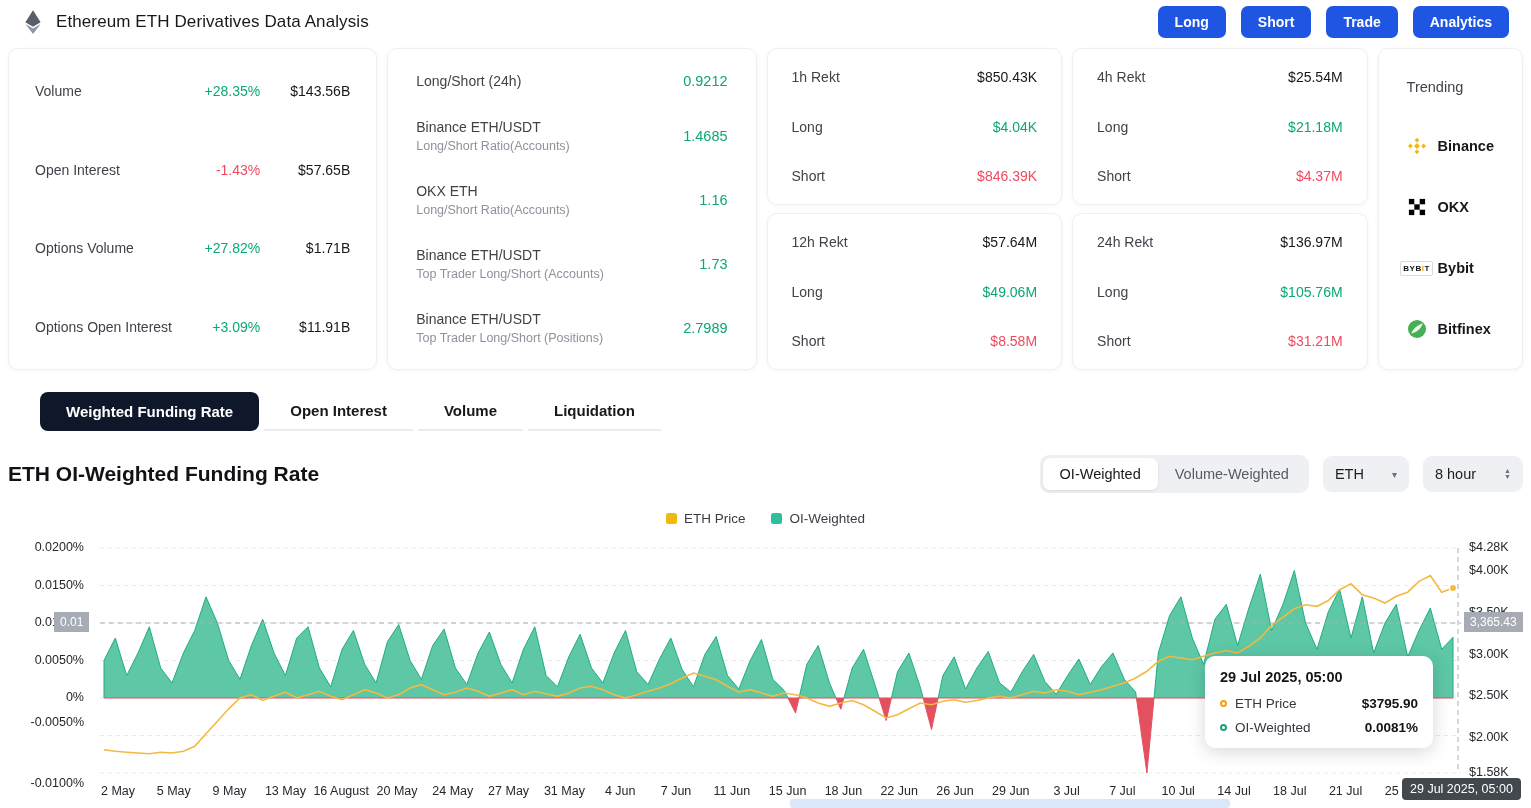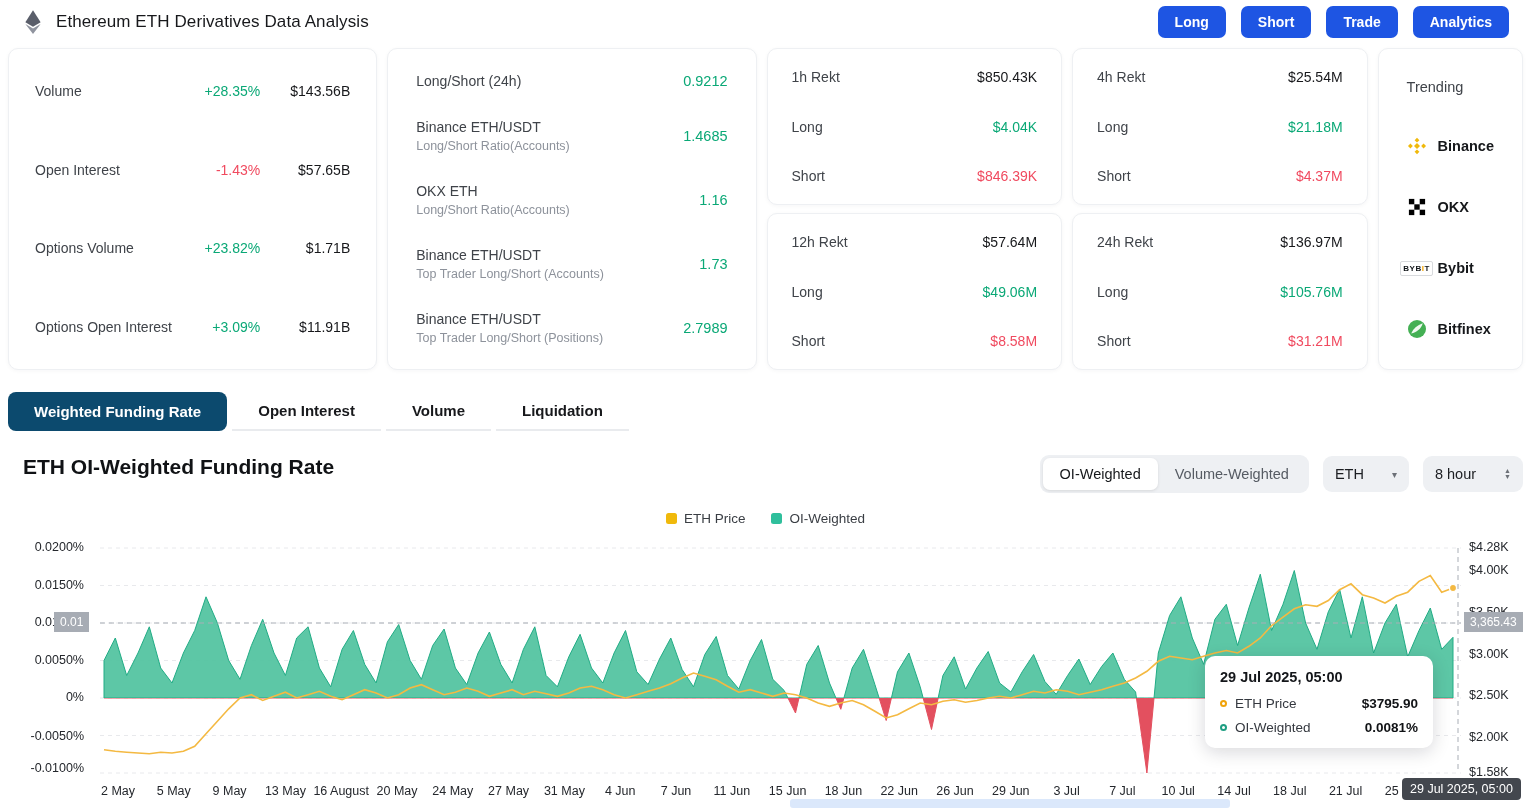--- a/index.html
+++ b/index.html
@@ -38,23 +38,23 @@
   .rekt-total { color:#17181b; font-weight:500; }
   .trending-card { flex:1; padding:30px 28px; display:flex; flex-direction:column; justify-content:space-between; }
   .trending-title { font-size:14.5px; color:#3f4349; }
   .trend-item { display:flex; align-items:center; gap:11px; font-size:14.5px; font-weight:bold; color:#15171a; cursor:pointer; }
   .trend-icon { width:20px; height:20px; display:flex; align-items:center; justify-content:center; }
   .bybit-logo { font-size:8px; font-weight:bold; letter-spacing:.5px; color:#101418; border:1px solid #d8dadd; padding:2px 2px; border-radius:2px; }
   
   .tabs-row { display:flex; gap:5px; margin:22px 8px 0 8px; }
   .tab { font-family:inherit; font-size:15px; font-weight:bold; background:transparent; border:none;
          padding:10px 26px; color:#17181b; cursor:pointer; border-bottom:2px solid #e9ebee; }
-  .tab.active { background:#0c4a6e; color:#fff; border-radius:8px; border-bottom:none; }
-  
-  .section-header { display:flex; margin:24px 8px 0 23px;gap:26px; }
+  .tab.active { background:#0f172a; color:#fff; border-radius:8px; border-bottom:none;margin-left:32px; }
+  
+  .section-header { display:flex; align-items:center; margin:24px 8px 0 8px;gap:26px; }
   .section-title { font-size:21px; font-weight:bold; color:#101215; }
   .section-controls { margin-left:auto; display:flex; align-items:center; gap:14px; }
   .seg { display:flex; background:#eef0f3; border-radius:9px; padding:3px; }
   .seg-item { font-size:14.5px; color:#565b63; padding:8px 17px; border-radius:7px; cursor:pointer; }
   .seg-item.active { background:#fff; color:#15171a; font-weight:500; box-shadow:0 1px 3px rgba(0,0,0,.10); }
   .select { display:flex; align-items:center; background:#eef0f3; border-radius:9px;
             padding:10px 12px; font-size:14.5px; font-weight:500; color:#1c1e22; cursor:pointer; }
   .select .txt { margin-right:28px; }
   .caret { font-size:10px; color:#6c7077; }
   .spinner { display:flex; flex-direction:column; line-height:6px; font-size:7px; color:#6c7077; }
@@ -118,21 +118,21 @@
       <span class="stat-change up">+28.35%</span>
       <span class="stat-value">$143.56B</span>
     </div>
     <div class="stat-row">
       <span class="stat-label">Open Interest</span>
       <span class="stat-change down">-1.43%</span>
       <span class="stat-value">$57.65B</span>
     </div>
     <div class="stat-row">
       <span class="stat-label">Options Volume</span>
-      <span class="stat-change up">+23.82%</span>
+      <span class="stat-change up">+27.82%</span>
       <span class="stat-value">$1.71B</span>
     </div>
     <div class="stat-row">
       <span class="stat-label">Options Open Interest</span>
       <span class="stat-change up">+3.09%</span>
       <span class="stat-value">$11.91B</span>
     </div>
   </div>
 
   <div class="card ratio-card">
@@ -322,22 +322,22 @@
   </div>
 </div>
 
 <div class="chart-block">
   <div id="left-axis">
       <div class="ytick" style="top: -8px;">0.0200%</div>
       <div class="ytick" style="top: 29.5px;">0.0150%</div>
       <div class="ytick" style="top: 67px;">0.0100%</div>
       <div class="ytick" style="top: 104.5px;">0.0050%</div>
       <div class="ytick" style="top: 142px;">0%</div>
-      <div class="ytick" style="top: 181px;">-0.0050%</div>
-      <div class="ytick" style="top: 213px;">-0.0100%</div>
+      <div class="ytick" style="top: 167px;">-0.0050%</div>
+      <div class="ytick" style="top: 228px;">-0.0100%</div>
     </div>
   <svg id="chart-svg" viewBox="0 0 1361 225">
       <defs>
         <clipPath id="cpos">
           <rect x="-2" y="-4" width="1365" height="154"></rect>
         </clipPath>
         <clipPath id="cneg">
           <rect x="-2" y="150" width="1365" height="79"></rect>
         </clipPath>
       </defs>

